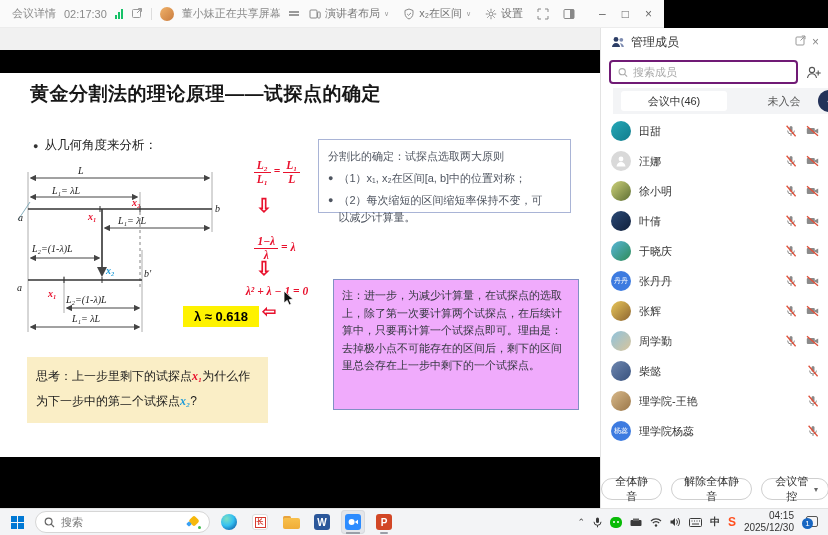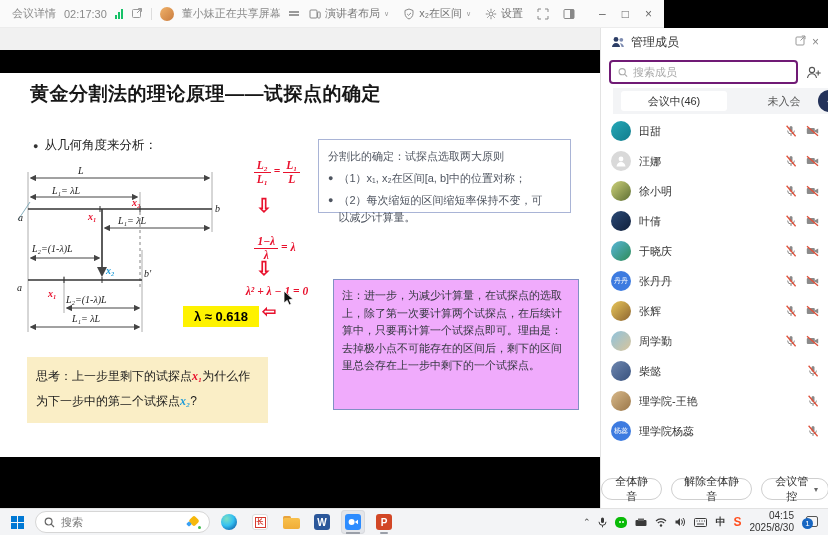--- a/index.html
+++ b/index.html
@@ -615,21 +615,21 @@
       <span class="tico">
         <svg width="13" height="9" viewBox="0 0 13 9">
             <rect x="0.5" y="0.5" width="12" height="8" rx="1" fill="none" stroke="#3a3a3a"></rect>
             <path d="M2.5 3h1M5 3h1M7.5 3h1M10 3h1M3 6h7" stroke="#3a3a3a" stroke-width="1"></path>
           </svg>
       </span>
       <span class="tico" style="font-size:10px;font-weight:bold;">中</span>
       <span class="tico" style="color:#ff4f1f;font-weight:bold;font-size:12px;">S</span>
       <span class="clock">
         <div>04:15</div>
-        <div>2025/8/30</div>
+        <div>2025/12/30</div>
       </span>
       <span class="notif">
         <span class="frame"></span>
         <span class="badge">1</span>
       </span>
     </div>
   </div>
 
 </div>
 

